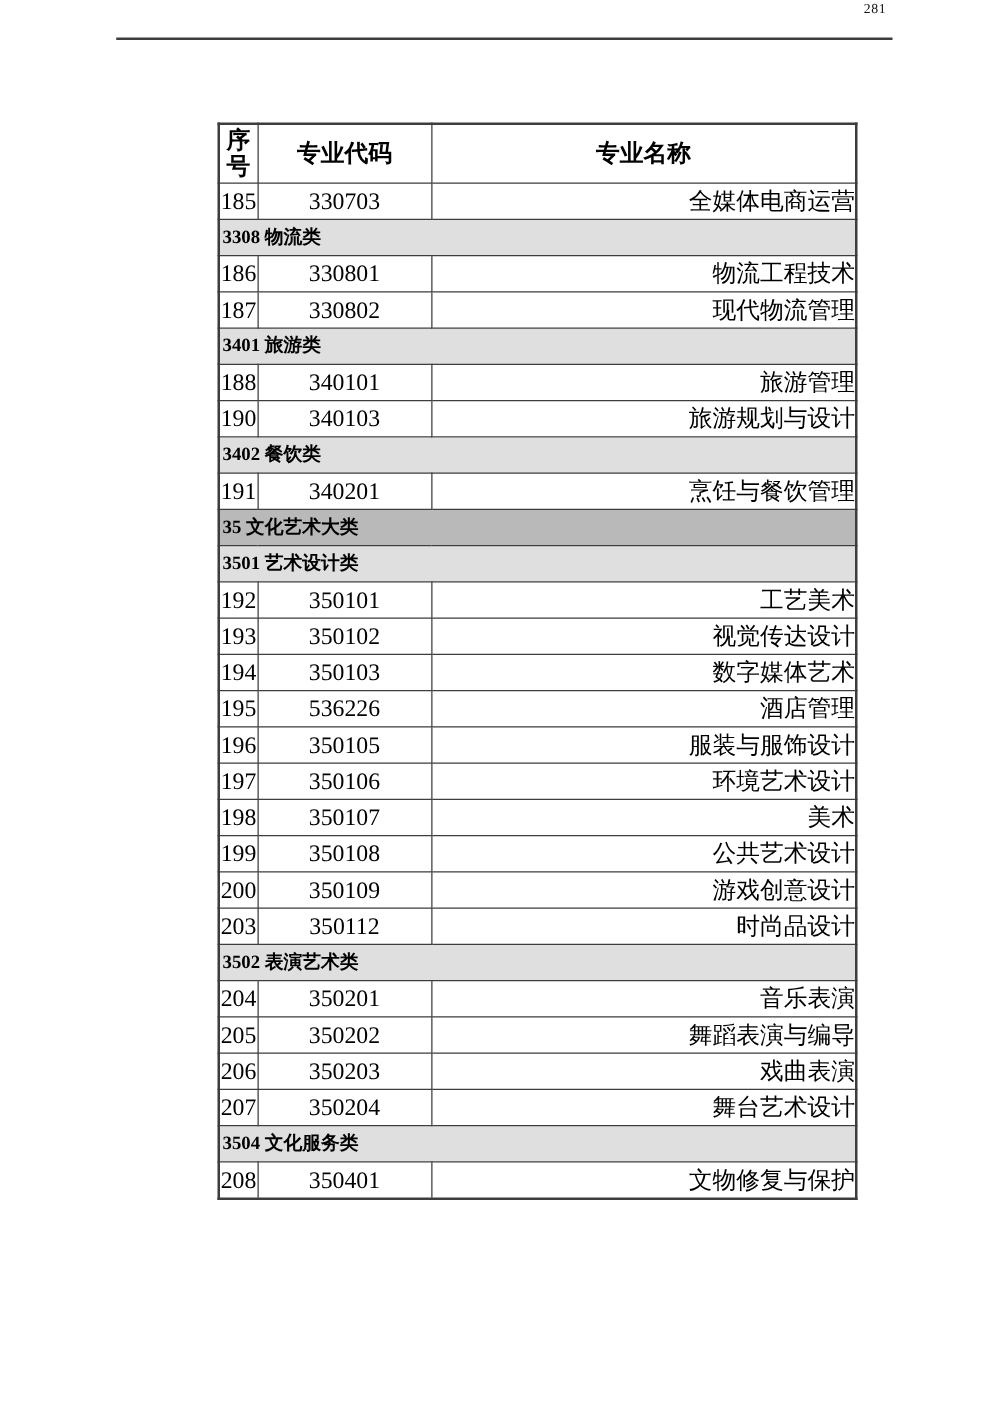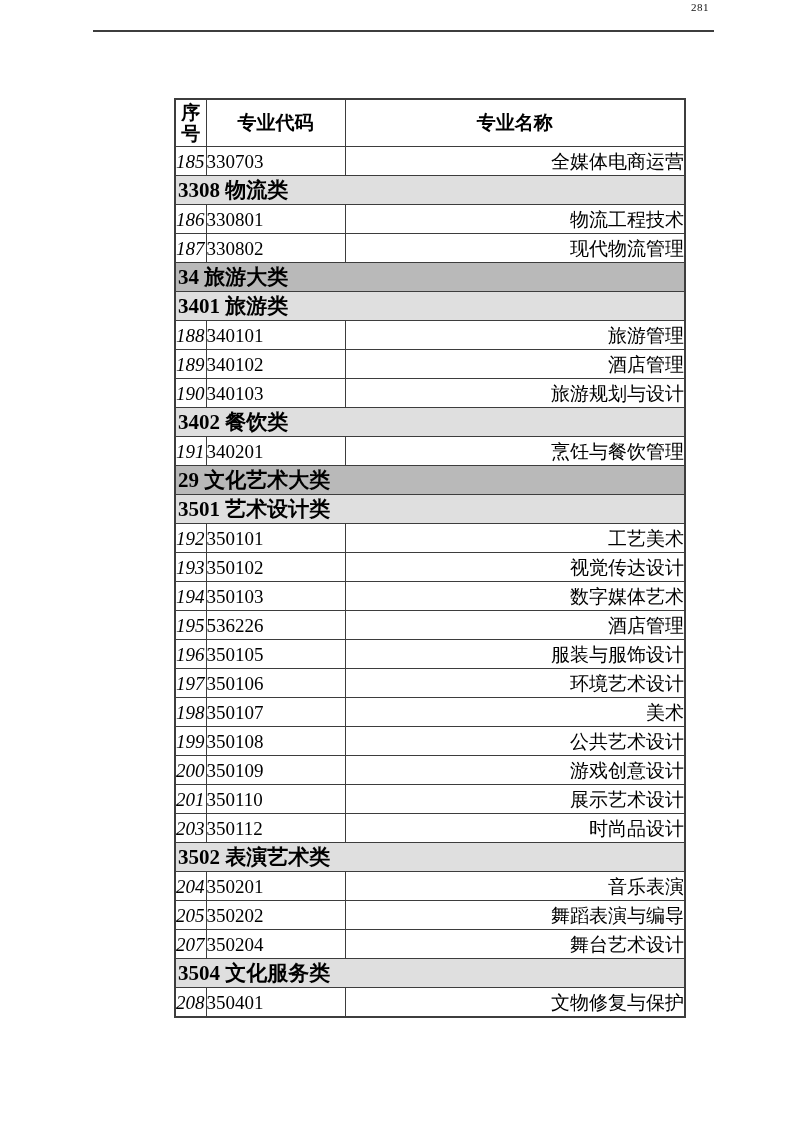--- a/index.html
+++ b/index.html
@@ -69,28 +69,28 @@
     padding: 1px 0;
   }
   
   tr.data td {
     height: 28px;
     font-size: 19px;
     line-height: 27px;
     vertical-align: middle;
     padding: 0;
   }
-  tr.data td.c-no   { text-align: left; font-style: italic; }
-  tr.data td.c-code { }
+  tr.data td.c-no   { text-align: center; }
+  tr.data td.c-code { text-align: center; }
   tr.data td.c-name { text-align: right; padding-left: 3px; }
   
   tr.category td,
   tr.subcategory td {
     height: 26px;
-    font-size: 21px;
+    font-size: 15px;
     line-height: 25px;
     font-weight: bold;
     text-align: left;
     padding-left: 2px;
     vertical-align: middle;
   }
   tr.category td    { background: var(--category-bg, #b9b9b9); }
   tr.subcategory td { background: var(--subcategory-bg, #dfdfdf); }
 </style>
 </head>
@@ -128,51 +128,43 @@
           <tr class="data">
             <td class="c-no">186</td>
             <td class="c-code">330801</td>
             <td class="c-name">物流工程技术</td>
           </tr>
           <tr class="data">
             <td class="c-no">187</td>
             <td class="c-code">330802</td>
             <td class="c-name">现代物流管理</td>
           </tr>
-          <tr class="category">
-            <td colspan="3">34 旅游大类</td>
-          </tr>
           <tr class="subcategory">
             <td colspan="3">3401 旅游类</td>
           </tr>
           <tr class="data">
             <td class="c-no">188</td>
             <td class="c-code">340101</td>
             <td class="c-name">旅游管理</td>
           </tr>
           <tr class="data">
-            <td class="c-no">189</td>
-            <td class="c-code">340102</td>
-            <td class="c-name">酒店管理</td>
-          </tr>
-          <tr class="data">
             <td class="c-no">190</td>
             <td class="c-code">340103</td>
             <td class="c-name">旅游规划与设计</td>
           </tr>
           <tr class="subcategory">
             <td colspan="3">3402 餐饮类</td>
           </tr>
           <tr class="data">
             <td class="c-no">191</td>
             <td class="c-code">340201</td>
             <td class="c-name">烹饪与餐饮管理</td>
           </tr>
           <tr class="category">
-            <td colspan="3">29 文化艺术大类</td>
+            <td colspan="3">35 文化艺术大类</td>
           </tr>
           <tr class="subcategory">
             <td colspan="3">3501 艺术设计类</td>
           </tr>
           <tr class="data">
             <td class="c-no">192</td>
             <td class="c-code">350101</td>
             <td class="c-name">工艺美术</td>
           </tr>
           <tr class="data">
@@ -209,43 +201,43 @@
             <td class="c-no">199</td>
             <td class="c-code">350108</td>
             <td class="c-name">公共艺术设计</td>
           </tr>
           <tr class="data">
             <td class="c-no">200</td>
             <td class="c-code">350109</td>
             <td class="c-name">游戏创意设计</td>
           </tr>
           <tr class="data">
-            <td class="c-no">201</td>
-            <td class="c-code">350110</td>
-            <td class="c-name">展示艺术设计</td>
-          </tr>
-          <tr class="data">
             <td class="c-no">203</td>
             <td class="c-code">350112</td>
             <td class="c-name">时尚品设计</td>
           </tr>
           <tr class="subcategory">
             <td colspan="3">3502 表演艺术类</td>
           </tr>
           <tr class="data">
             <td class="c-no">204</td>
             <td class="c-code">350201</td>
             <td class="c-name">音乐表演</td>
           </tr>
           <tr class="data">
             <td class="c-no">205</td>
             <td class="c-code">350202</td>
             <td class="c-name">舞蹈表演与编导</td>
           </tr>
           <tr class="data">
+            <td class="c-no">206</td>
+            <td class="c-code">350203</td>
+            <td class="c-name">戏曲表演</td>
+          </tr>
+          <tr class="data">
             <td class="c-no">207</td>
             <td class="c-code">350204</td>
             <td class="c-name">舞台艺术设计</td>
           </tr>
           <tr class="subcategory">
             <td colspan="3">3504 文化服务类</td>
           </tr>
           <tr class="data">
             <td class="c-no">208</td>
             <td class="c-code">350401</td>

